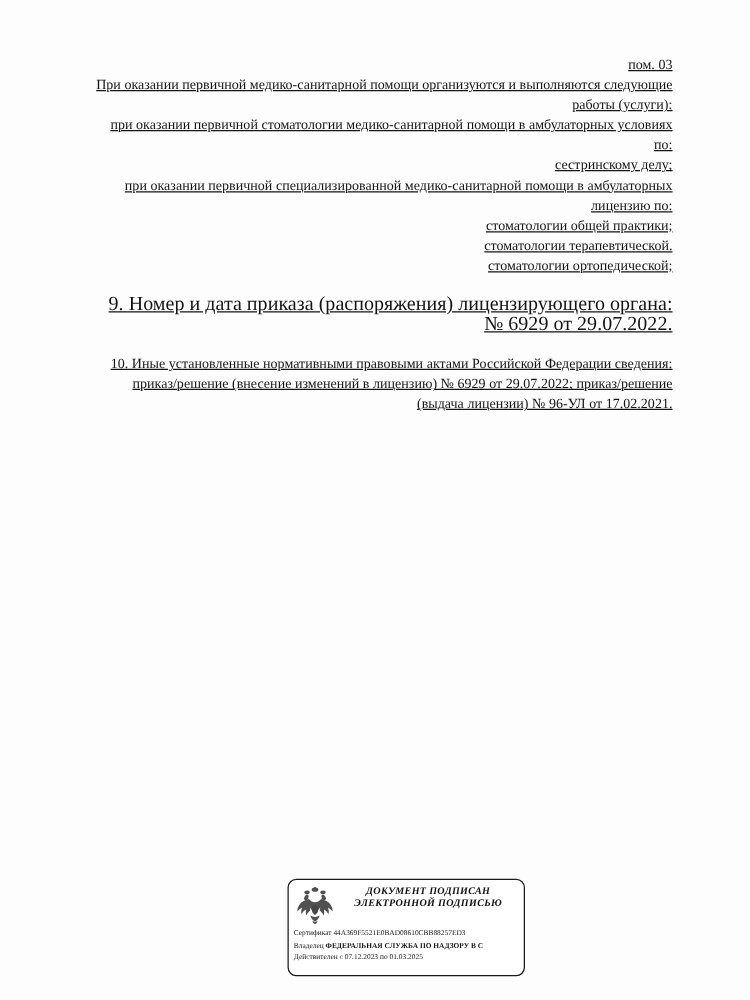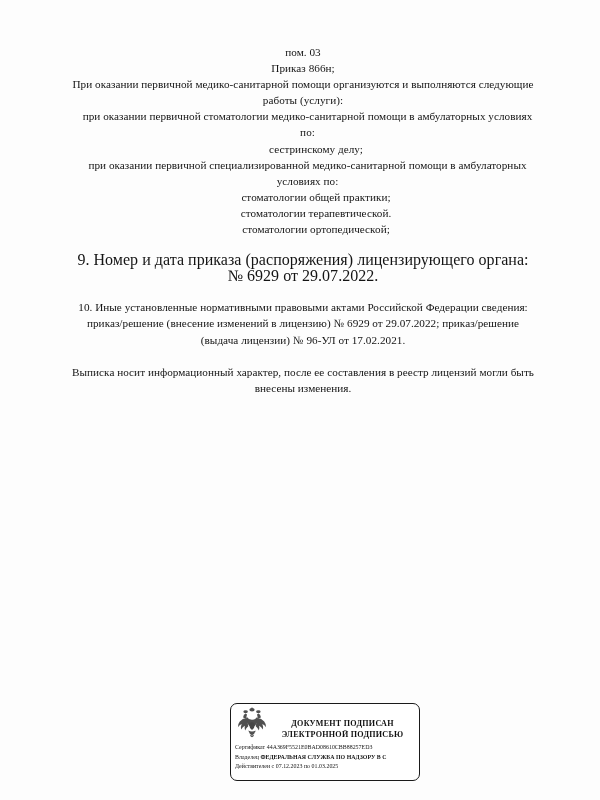--- a/index.html
+++ b/index.html
@@ -27,23 +27,24 @@
     position: absolute;
     left: 68px;
     top: 44px;
     width: 470px;
   }
 
   .para {
     font-size: 11.2px;
     line-height: 16.1px;
     color: #141414;
-    text-align: center;
+    text-align: right;
     margin: 0;
     letter-spacing: 0.03px;
+    text-decoration: underline;
   }
 
   .indent-1 { padding-left: 9px; }
   .indent-2 { padding-left: 26px; }
   .gap-md { height: 15px; }
   .gap-lg { height: 16px; }
 
   .block-9 { font-size: 16px; line-height: 16.1px; }
   .block-10 { font-size: 11.2px; line-height: 16.1px; }
   .block-note { font-size: 11.2px; line-height: 16.1px; }
@@ -57,24 +58,25 @@
     height: 78px;
     border: 1.4px solid #1a1a1a;
     border-radius: 7px;
     box-sizing: border-box;
     background: #ffffff;
     overflow: hidden;
   }
 
   .stamp-top {
     display: flex;
-    align-items: flex-end;
+    align-items: flex-start;
     padding: 4px 0 2px 4px;
     height: 38px;
     box-sizing: border-box;
+    font-style: italic;
   }
 
   .emblem {
     width: 34px;
     height: 34px;
     flex: 0 0 34px;
     display: block;
     opacity: 0.82;
   }
 
@@ -108,40 +110,38 @@
   }
 </style>
 </head>
 <body>
 
 <div class="page">
 
   <div class="doc-body">
 
     <p class="para">пом. 03</p>
-    <p class="para">Приказ 866н;</p>
     <p class="para">При оказании первичной медико-санитарной помощи организуются и выполняются следующие работы (услуги):</p>
     <p class="para indent-1">при оказании первичной стоматологии медико-санитарной помощи в амбулаторных условиях по:</p>
     <p class="para indent-2">сестринскому делу;</p>
-    <p class="para indent-1">при оказании первичной специализированной медико-санитарной помощи в амбулаторных условиях по:</p>
+    <p class="para indent-1">при оказании первичной специализированной медико-санитарной помощи в амбулаторных лицензию по:</p>
     <p class="para indent-2">стоматологии общей практики;</p>
     <p class="para indent-2">стоматологии терапевтической.</p>
     <p class="para indent-2">стоматологии ортопедической;</p>
 
     <div class="gap-md"></div>
 
     <p class="para block-9">9. Номер и дата приказа (распоряжения) лицензирующего органа: № 6929 от 29.07.2022.</p>
 
     <div class="gap-md"></div>
 
     <p class="para block-10">10. Иные установленные нормативными правовыми актами Российской Федерации сведения: приказ/решение (внесение изменений в лицензию) № 6929 от 29.07.2022; приказ/решение (выдача лицензии) № 96-УЛ от 17.02.2021.</p>
 
     <div class="gap-lg"></div>
 
-    <p class="para block-note">Выписка носит информационный характер, после ее составления в реестр лицензий могли быть внесены изменения.</p>
 
   </div>
 
   <div class="stamp">
 
     <div class="stamp-top">
 
       <svg class="emblem" viewBox="0 0 64 64" aria-hidden="true">
         <g fill="#2a2a2a">
 

